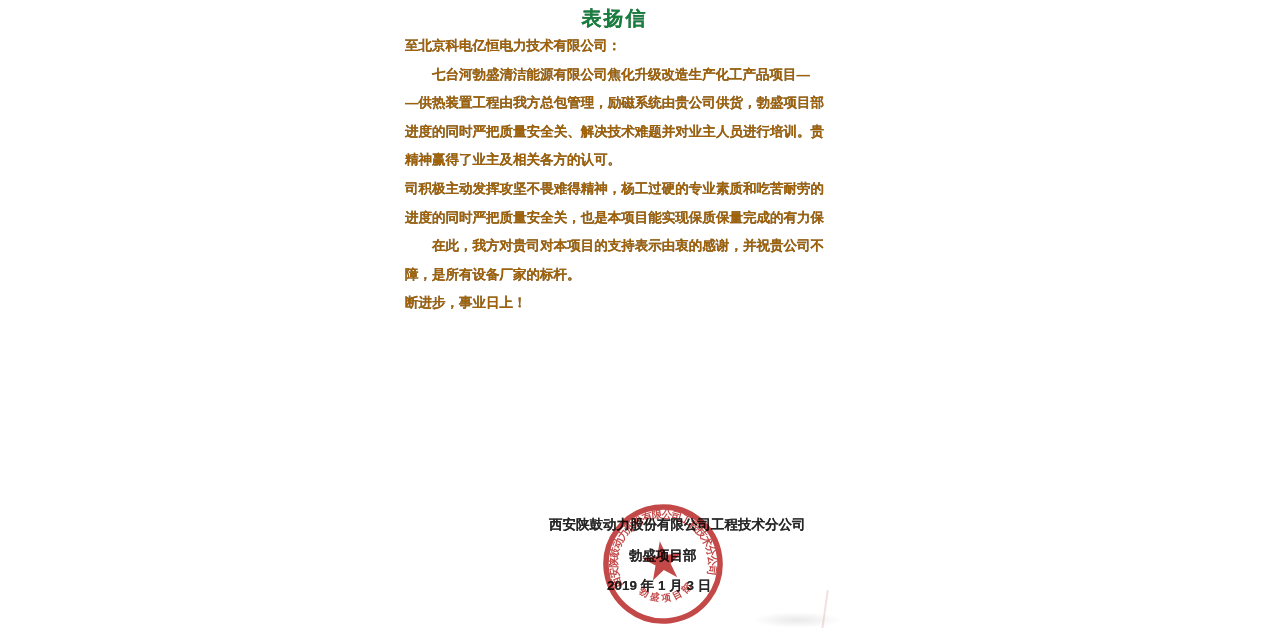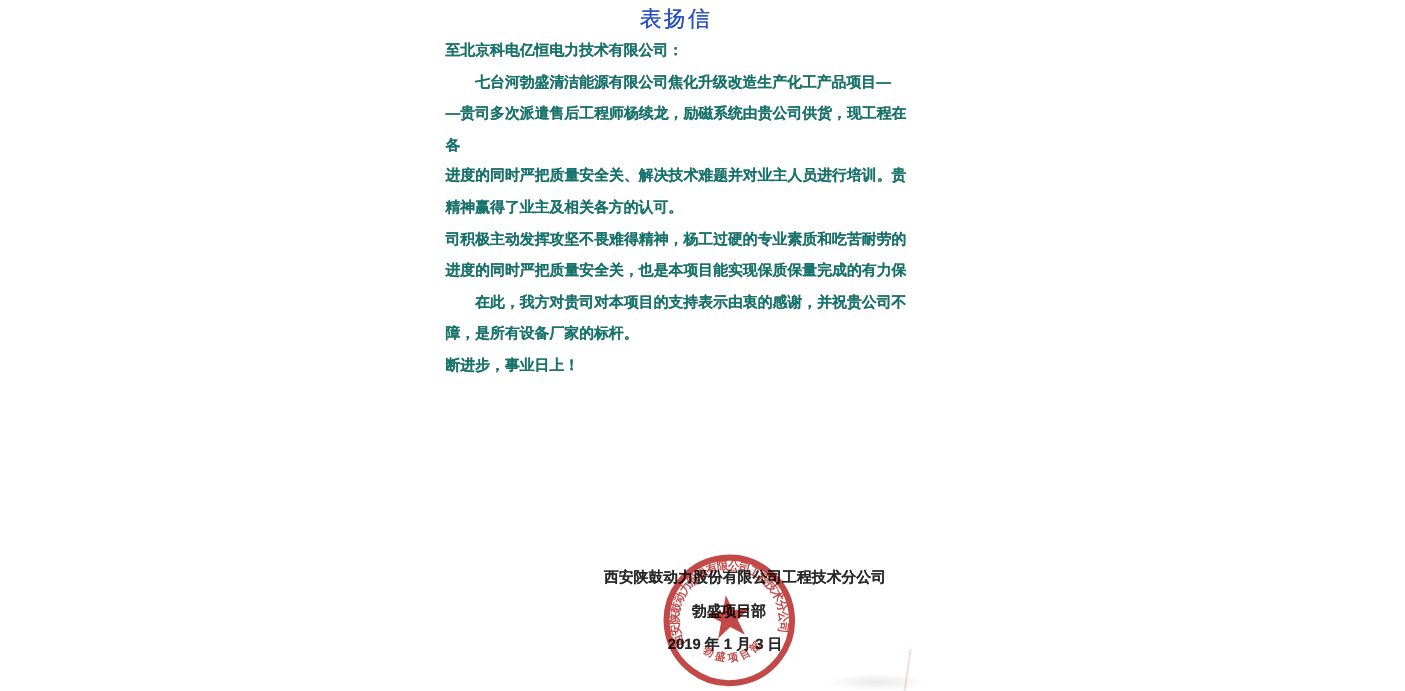--- a/index.html
+++ b/index.html
@@ -18,31 +18,31 @@
   
   .letter {
     position: absolute;
     left: 405px;
     top: 4px;
     width: 419px;
   }
   .doc-title {
     text-align: center;
     font-size: 20px;
-    font-weight: 400;
+    font-weight: 700;
     letter-spacing: 2px;
     line-height: 28px;
-    color: #1d4ed8;
+    color: #15803d;
     text-shadow: 0 0 0.6px rgba(30,30,30,.7);
   }
   .salutation, .line {
     font-size: 13.5px;
     font-weight: 600;
     line-height: 28.6px;
-    color: #0f766e;
+    color: #a16207;
     text-shadow: 0 0 0.6px rgba(40,40,40,.65);
     white-space: nowrap;
   }
   .line.full {
     white-space: normal;
     text-align: justify;
     text-align-last: justify;
   }
   .line.indent { text-indent: 27px; }
   
@@ -92,21 +92,21 @@
 </style>
 </head>
 <body>
 
 <div class="scan-page">
 
   <div class="letter">
     <div class="doc-title">表扬信</div>
     <div class="salutation">至北京科电亿恒电力技术有限公司：</div>
     <div class="line indent">七台河勃盛清洁能源有限公司焦化升级改造生产化工产品项目—</div>
-    <div class="line full">—贵司多次派遣售后工程师杨续龙，励磁系统由贵公司供货，现工程在各</div>
+    <div class="line full">—供热装置工程由我方总包管理，励磁系统由贵公司供货，勃盛项目部</div>
     <div class="line full">进度的同时严把质量安全关、解决技术难题并对业主人员进行培训。贵</div>
     <div class="line">精神赢得了业主及相关各方的认可。</div>
     <div class="line full">司积极主动发挥攻坚不畏难得精神，杨工过硬的专业素质和吃苦耐劳的</div>
     <div class="line full">进度的同时严把质量安全关，也是本项目能实现保质保量完成的有力保</div>
     <div class="line indent full">在此，我方对贵司对本项目的支持表示由衷的感谢，并祝贵公司不</div>
     <div class="line">障，是所有设备厂家的标杆。</div>
     <div class="line">断进步，事业日上！</div>
   </div>
 
   <div class="sig sig-company">西安陕鼓动力股份有限公司工程技术分公司</div>

